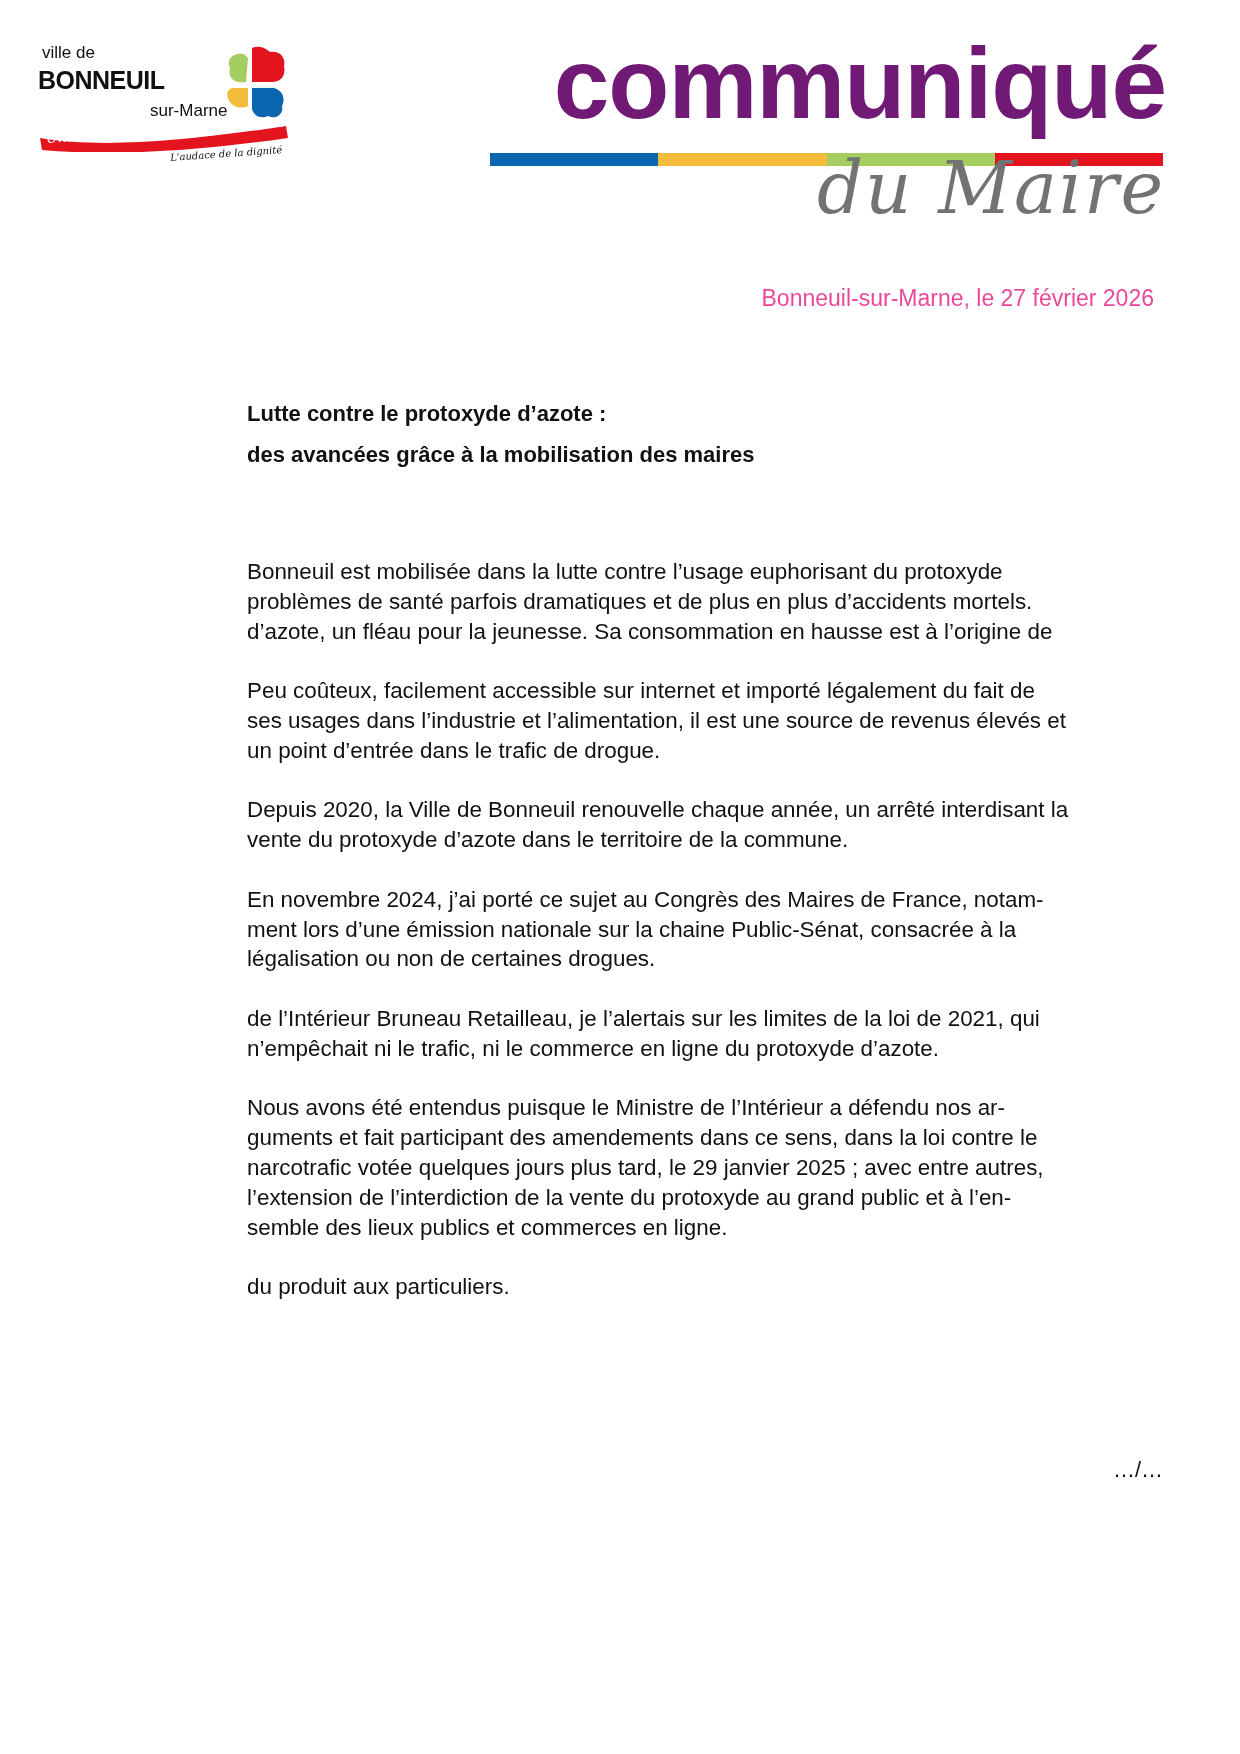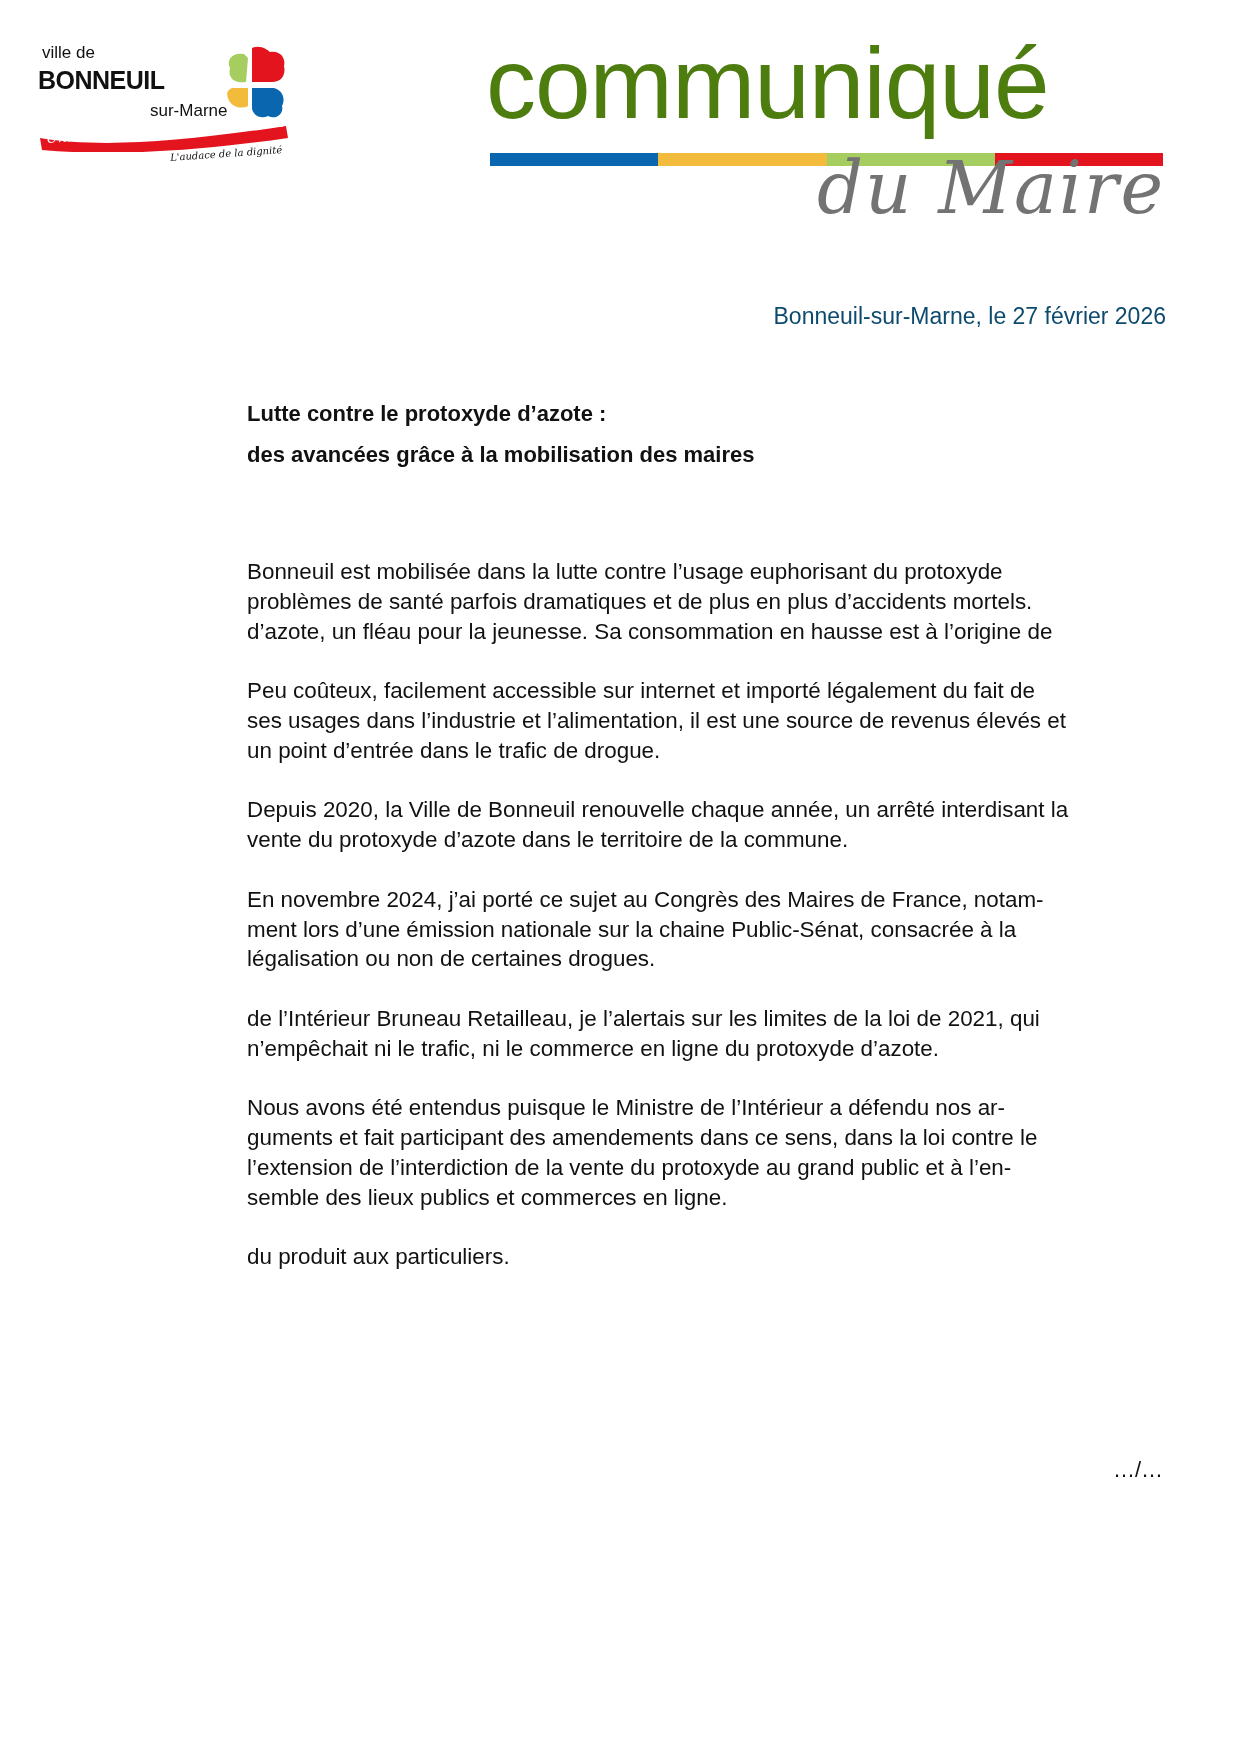--- a/index.html
+++ b/index.html
@@ -10,30 +10,30 @@
   .logo { position: absolute; left: 38px; top: 42px; width: 252px; height: 124px; }
   .logo .ville { position: absolute; left: 4px; top: 2px; font-size: 17px; line-height: 18px; color: #111; text-align: center; }
   .logo .bonneuil { position: absolute; left: 0px; top: 22px; font-size: 25px; line-height: 32px; font-weight: bold; letter-spacing: -0.5px; color: #111; }
   .logo .sur { position: absolute; left: 112px; top: 60px; font-size: 17px; line-height: 18px; color: #111; }
   .logo .clover { position: absolute; left: 186px; top: 4px; width: 62px; height: 74px; }
   .logo .ribbon { position: absolute; left: 2px; top: 84px; width: 248px; height: 26px; }
   .logo .ribbon-text { position: absolute; left: 8px; top: 88px; font-family: "DejaVu Serif", serif; font-style: italic; font-size: 14px; color: #ffffff; transform: rotate(-4deg); transform-origin: left center; white-space: nowrap; }
   .logo .tagline { position: absolute; left: 132px; top: 106px; font-family: "DejaVu Serif", serif; font-style: italic; font-size: 10px; color: #111; transform: rotate(-4deg); white-space: nowrap; }
 
   
-  .masthead-title { position: absolute; left: 486px; top: 28px; width: 680px; text-align: left;
-                    font-size: 100px; line-height: 110px; font-weight: normal; letter-spacing: -1px; color: #4d7c0f; }
+  .masthead-title { position: absolute; left: 486px; top: 28px; width: 680px; text-align: right;
+                    font-size: 100px; line-height: 110px; font-weight: bold; letter-spacing: -1px; color: #701a75; }
   .color-bar { position: absolute; left: 490px; top: 153px; width: 673px; height: 13px; display: flex; }
   .color-bar .seg { flex: 1; height: 100%; }
   .script-title { position: absolute; left: 630px; top: 140px; width: 535px; text-align: right;
                   font-family: "DejaVu Serif", serif; font-style: italic; font-size: 72px; line-height: 96px;
                   color: #737373; letter-spacing: 2px; }
 
   
-  .date { position: absolute; right: 74px; top: 284px; font-size: 23px; line-height: 28px; color: #0c4a6e; margin-top: 18px; }
+  .date { position: absolute; right: 86px; top: 284px; font-size: 23px; line-height: 28px; color: #ec4899; }
 
   
   .headline { position: absolute; left: 247px; top: 393px; width: 900px; font-weight: bold; font-size: 22px; line-height: 41px; color: #111; }
   .headline div { white-space: nowrap; }
 
   
   .body-text { position: absolute; left: 247px; top: 557px; width: 918px; font-size: 22.4px; line-height: 29.8px; color: #111; }
   .body-text p { margin: 0 0 29.8px 0; }
   .body-text p span.line { display: block; white-space: nowrap; }
 
@@ -95,20 +95,21 @@
     <span class="line">ment lors d’une émission nationale sur la chaine Public-Sénat, consacrée à la</span>
     <span class="line">légalisation ou non de certaines drogues.</span>
   </p>
   <p>
     <span class="line">de l’Intérieur Bruneau Retailleau, je l’alertais sur les limites de la loi de 2021, qui</span>
     <span class="line">n’empêchait ni le trafic, ni le commerce en ligne du protoxyde d’azote.</span>
   </p>
   <p>
     <span class="line">Nous avons été entendus puisque le Ministre de l’Intérieur a défendu nos ar-</span>
     <span class="line">guments et fait participant des amendements dans ce sens, dans la loi contre le</span>
+    <span class="line">narcotrafic votée quelques jours plus tard, le 29 janvier 2025 ; avec entre autres,</span>
     <span class="line">l’extension de l’interdiction de la vente du protoxyde au grand public et à l’en-</span>
     <span class="line">semble des lieux publics et commerces en ligne.</span>
   </p>
   <p>
     <span class="line">du produit aux particuliers.</span>
   </p>
 </div>
 
 <div class="continued">…/…</div>
 

